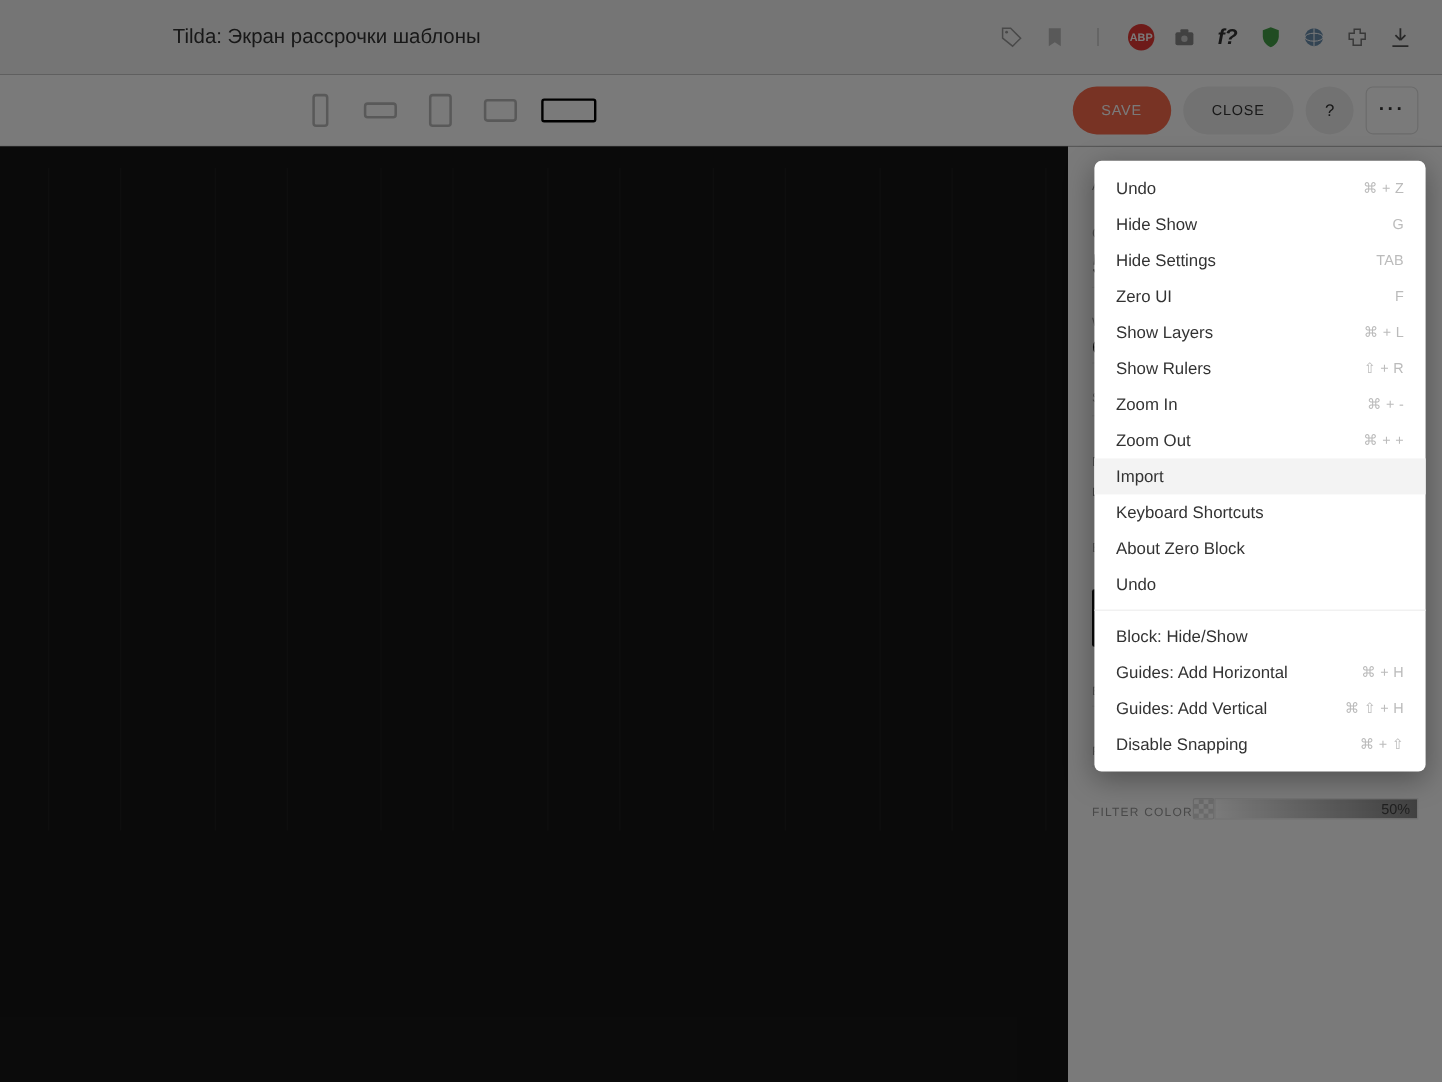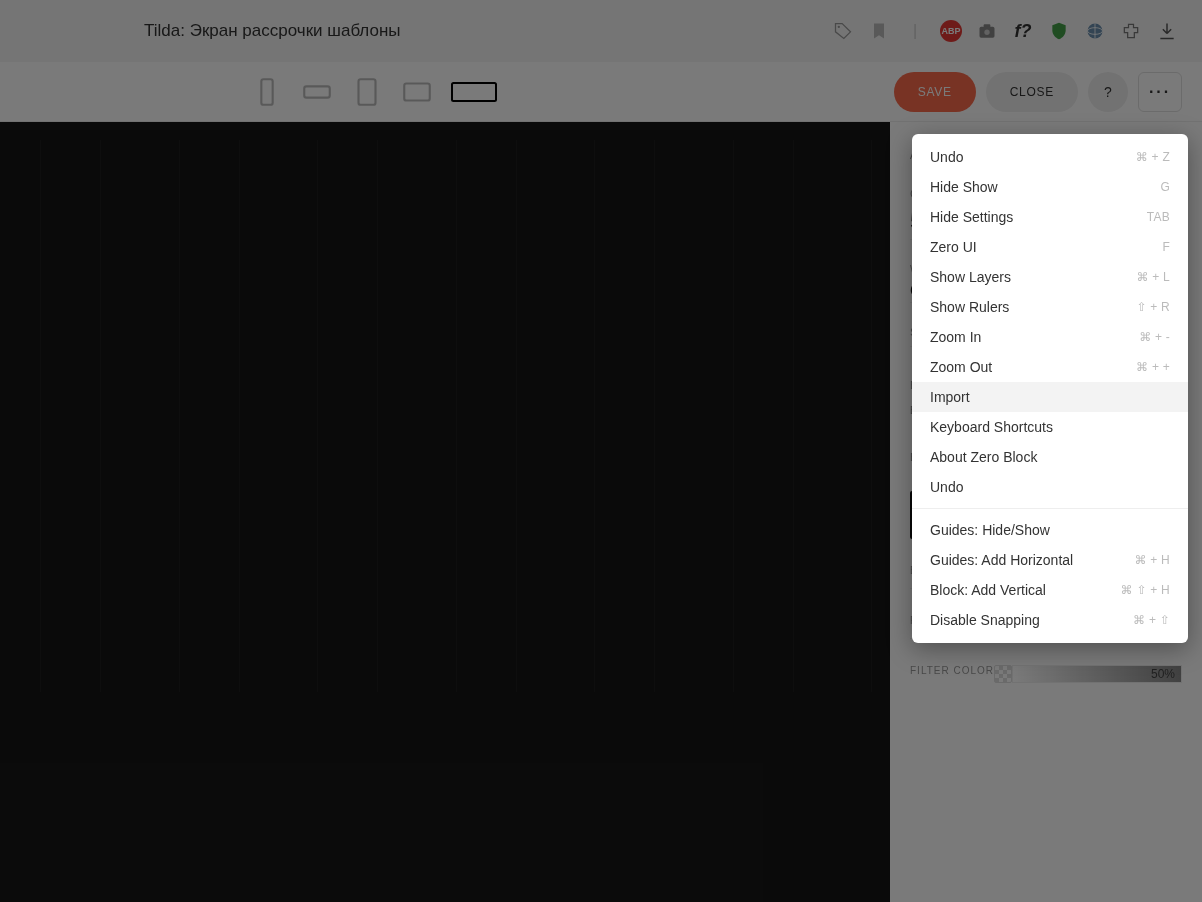--- a/index.html
+++ b/index.html
@@ -70,21 +70,21 @@
   .sp-select-row .val { font-size:15px; color:#111; }
 
   .sp-section-head { font-size:11px; letter-spacing:0.08em; color:#999; margin-top:32px; margin-bottom:10px; }
   .color-row { display:flex; align-items:center; gap:10px; }
   .swatch { width:18px;height:18px; border:1px solid #ddd; background:
      repeating-conic-gradient(#ddd 0 25%, #fff 0 50%) 0 0/8px 8px; border-radius:2px; }
   .opacity-track { flex:1; height:18px; background:linear-gradient(to right, #fff, #888); border:1px solid #eee; display:flex; align-items:center; justify-content:flex-end; padding-right:6px; font-size:12px; color:#444; }
 
   .upload-btn { margin-top:28px; width:100%; height:48px; background:#111; color:#fff; display:flex; align-items:center; justify-content:center; font-size:14px; border-radius:2px; }
 
-  .sp-drop-row { display:flex; align-items:flex-start; justify-content:space-between; margin-top:26px; padding-bottom:6px; border-bottom:1px solid #eee; }
+  .sp-drop-row { display:flex; align-items:flex-end; justify-content:space-between; margin-top:26px; padding-bottom:6px; border-bottom:1px solid #eee; }
   .sp-drop-row .lab { font-size:10px; letter-spacing:0.1em; color:#999; }
   .sp-drop-row .val { font-size:15px; color:#111; flex:1; margin-left:18px; }
   .sp-drop-row .chev { color:#bbb; font-size:10px; }
 
   
   .popover {
     position:absolute; right:14px; top:134px; width:276px;
     background:#fff; border-radius:6px; box-shadow:0 6px 24px rgba(0,0,0,0.35);
     padding:8px 0; z-index:50;
   }
@@ -302,28 +302,28 @@
   <div class="pitem">
       <span>About Zero Block</span>
       <span class="sc"></span>
     </div>
   <div class="pitem">
       <span>Undo</span>
       <span class="sc"></span>
     </div>
   <div class="psep"></div>
   <div class="pitem">
-      <span>Guides: Hide/Show</span>
+      <span>Block: Hide/Show</span>
       <span class="sc"></span>
     </div>
   <div class="pitem">
       <span>Guides: Add Horizontal</span>
       <span class="sc">⌘ + H</span>
     </div>
   <div class="pitem">
-      <span>Block: Add Vertical</span>
+      <span>Guides: Add Vertical</span>
       <span class="sc">⌘ ⇧ + H</span>
     </div>
   <div class="pitem">
       <span>Disable Snapping</span>
       <span class="sc">⌘ + ⇧</span>
     </div>
 </div>
 
 </body></html>

